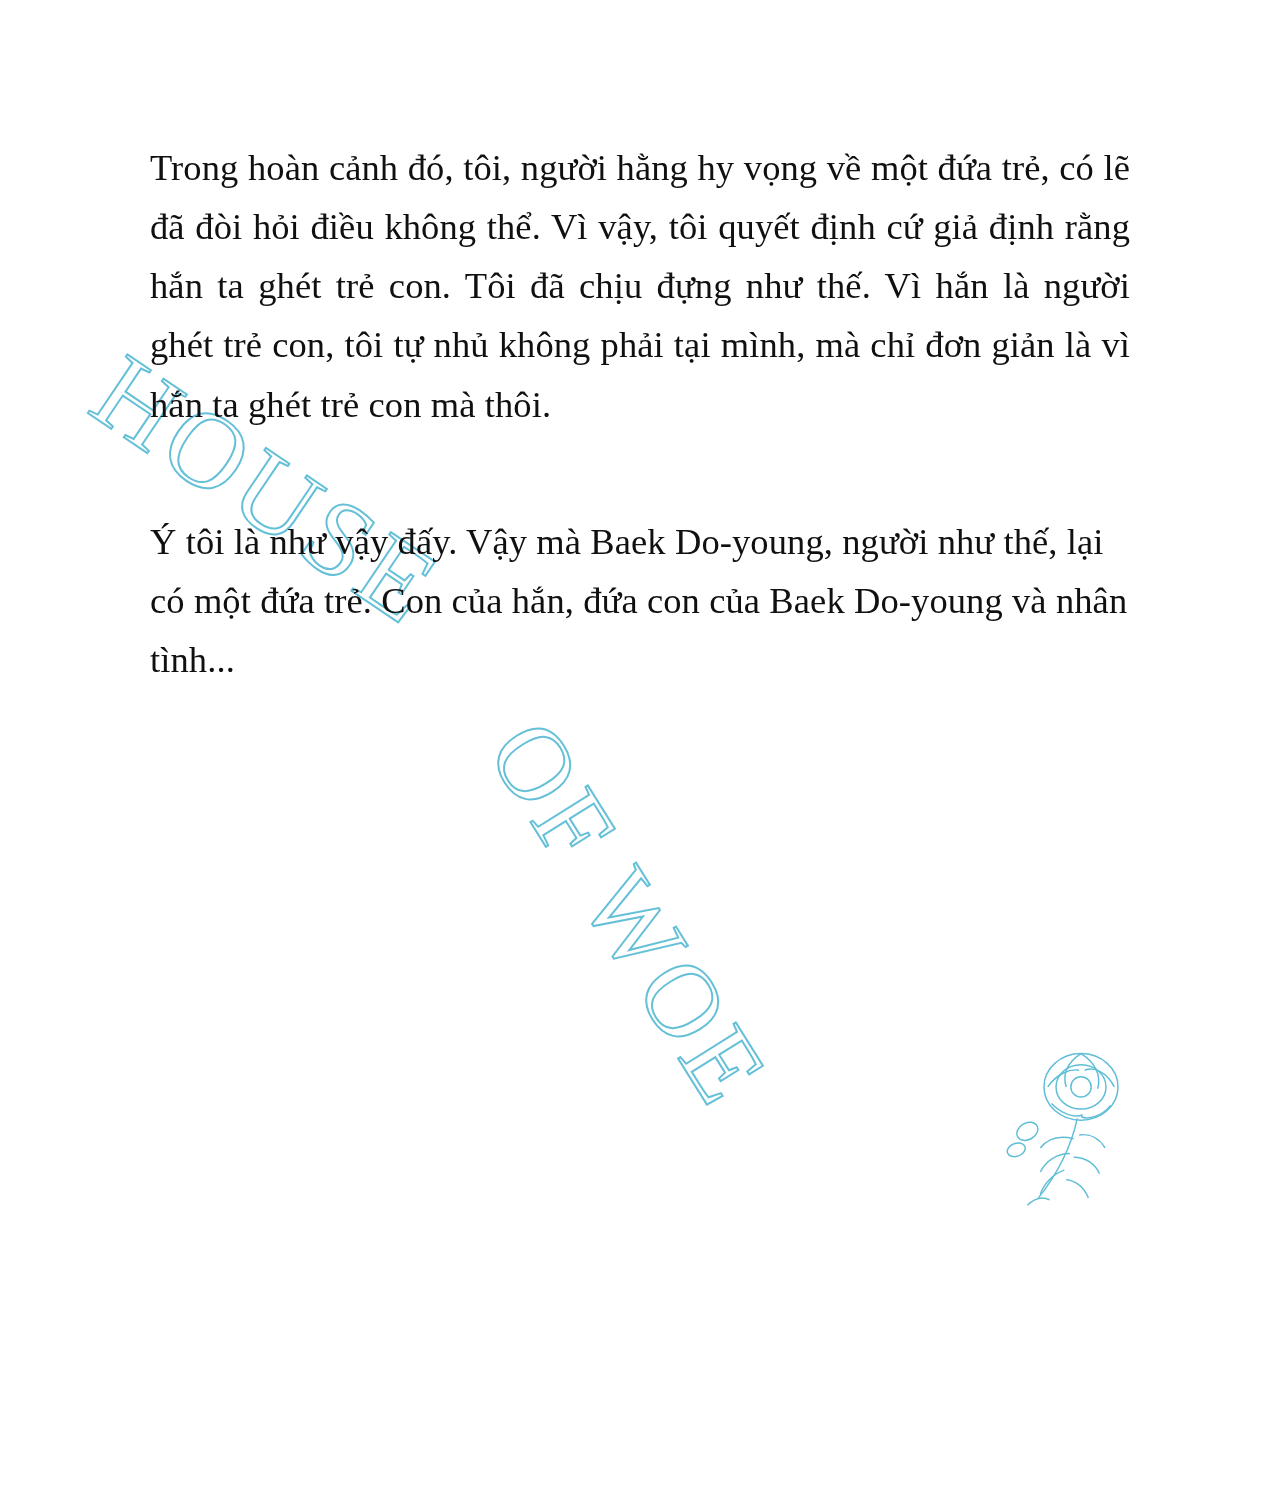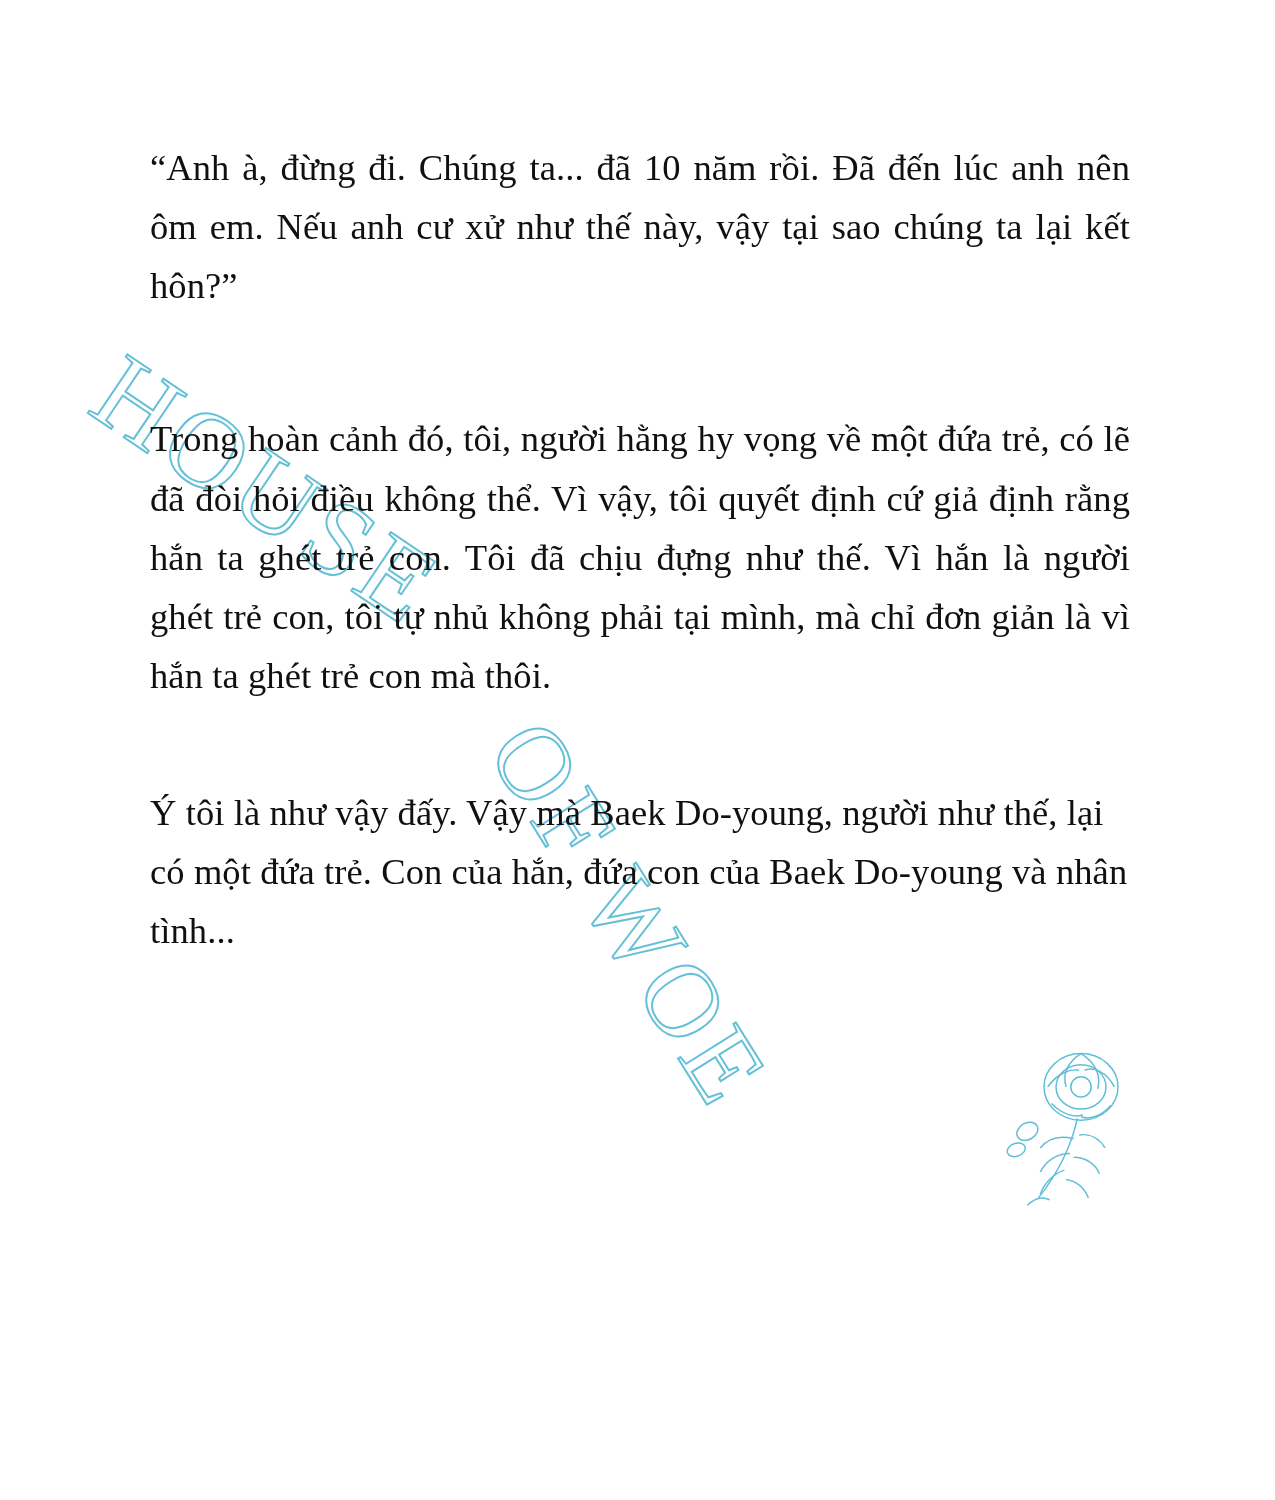--- a/index.html
+++ b/index.html
@@ -119,18 +119,17 @@
       <path d="M118 100 C130 98 140 104 146 114"></path>
       <path d="M112 124 C126 124 136 132 140 142"></path>
       <path d="M104 148 C116 150 124 158 128 168"></path>
       <path d="M62 176 C70 168 78 166 86 170"></path>
       <ellipse cx="62" cy="96" rx="12" ry="9" transform="rotate(-30 62 96)"></ellipse>
       <ellipse cx="50" cy="116" rx="10" ry="7" transform="rotate(-20 50 116)"></ellipse>
     </g>
   </svg>
 
   <div class="content">
-    <p class="para p1">“Anh à, đừng đi. Chúng ta... đã 10 năm rồi. Đã đến lúc anh nên ôm em. Nếu anh cư xử như thế này, vậy tại sao chúng ta lại kết hôn?”</p>
     <p class="para p3">Trong hoàn cảnh đó, tôi, người hằng hy vọng về một đứa trẻ, có lẽ đã đòi hỏi điều không thể. Vì vậy, tôi quyết định cứ giả định rằng hắn ta ghét trẻ con. Tôi đã chịu đựng như thế. Vì hắn là người ghét trẻ con, tôi tự nhủ không phải tại mình, mà chỉ đơn giản là vì hắn ta ghét trẻ con mà thôi.</p>
     <p class="para p4 last">Ý tôi là như vậy đấy. Vậy mà Baek Do-young, người như thế, lại có một đứa trẻ. Con của hắn, đứa con của Baek Do-young và nhân tình...</p>
   </div>
 
 </div>
 
 </body></html>

